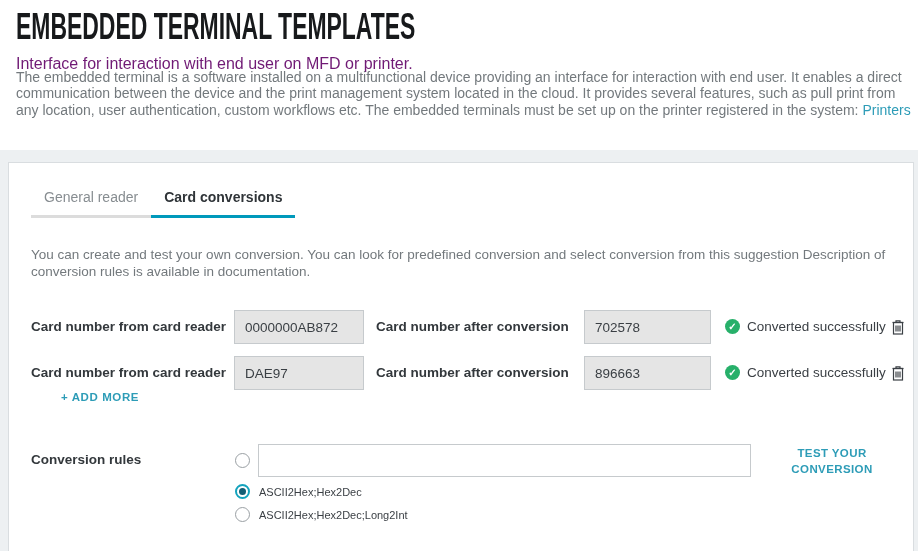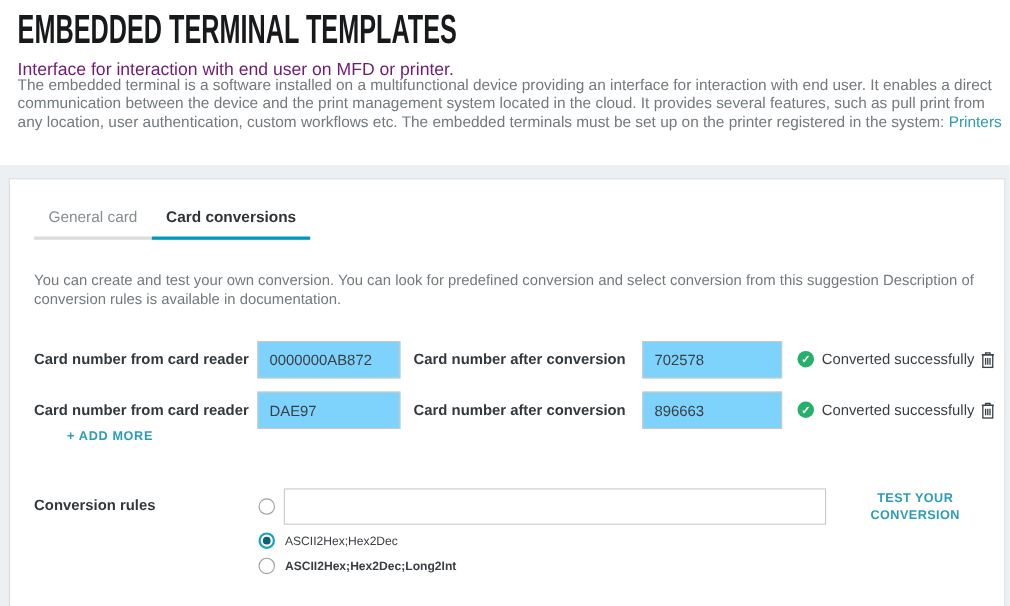--- a/index.html
+++ b/index.html
@@ -28,21 +28,21 @@
   .tab-active { color:#2f3438; font-weight:700; border-bottom:3px solid #0099bb; }
 
   .intro { position:absolute; left:22px; top:83px; width:862px;
     font-size:13.5px; line-height:17px; color:#73797d; }
 
   
   .conv-row { position:absolute; left:0; width:906px; height:34px; }
   .row-1 { top:147px; } .row-2 { top:193px; }
   .field-label { position:absolute; top:9px; font-size:13.5px; font-weight:700; color:#33383c; }
   .from-label { left:22px; } .after-label { left:367px; }
-  .text-box { position:absolute; top:0; height:34px; background:#7dd3fc;
+  .text-box { position:absolute; top:0; height:34px; background:#e5e5e5;
     border:1px solid #c6cacd; font-size:13.5px; color:#3a3f44; padding:0 10px;
     font-family:"Liberation Sans", sans-serif; outline:none; }
   .from-input { left:225px; width:130px; } .after-input { left:575px; width:127px; }
   .status { position:absolute; left:716px; top:9px; display:flex; align-items:center; }
   .check-circle { width:15px; height:15px; border-radius:50%; background:#27b06a;
     color:#fff; font-size:10px; font-weight:700; display:flex; align-items:center;
     justify-content:center; margin-right:7px; }
   .status-text { font-size:13.5px; color:#3a3f44; }
   .trash-btn { position:absolute; left:881px; top:8px; width:16px; height:18px; cursor:pointer; }
 
@@ -56,40 +56,40 @@
     background:#fff; display:inline-block; flex:none; cursor:pointer; }
   .radio.selected { border:2px solid #14a3bd; position:relative; }
   .radio.selected::after { content:""; position:absolute; left:2px; top:2px;
     width:7px; height:7px; border-radius:50%; background:#135e75; }
   .custom-rule-radio { position:absolute; left:226px; top:290px; }
   .rule-input { left:249px; top:281px; width:493px; height:33px; background:#fff; }
   .test-link { position:absolute; left:767px; top:282px; width:112px; text-align:center;
     font-size:11.5px; font-weight:600; letter-spacing:0.4px; line-height:16px;
     color:#2d9cb7; cursor:pointer; }
   .rule-option { position:absolute; left:226px; display:flex; align-items:center; }
-  .opt-0 { top:321px; } .opt-1 { top:344px;font-weight:bold; } .opt-2 { top:367px; }
+  .opt-0 { top:321px; } .opt-1 { top:344px; } .opt-2 { top:367px; }
   .rule-option .opt-label { margin-left:9px; font-size:11px; color:#3a3f44; }
 </style>
 </head>
 <body>
 
 <div class="stage">
 
   <h1 class="page-title">EMBEDDED TERMINAL TEMPLATES</h1>
   <div class="subtitle">Interface for interaction with end user on MFD or printer.</div>
   <div class="description"><span>The embedded terminal is a software installed on a multifunctional device providing an interface for interaction with end user. It enables a direct communication between the device and the print management system located in the cloud. It provides several features, such as pull print from any location, user authentication, custom workflows etc. The embedded terminals must be set up on the printer registered in the system:</span>
     <a class="link">Printers</a>
   </div>
 
   <div class="gray-bg"></div>
 
   <div class="card">
 
     <div class="tabs">
-      <div class="tab tab-inactive">General card</div>
+      <div class="tab tab-inactive">General reader</div>
       <div class="tab tab-active">Card conversions</div>
     </div>
 
     <div class="intro">You can create and test your own conversion. You can look for predefined conversion and select conversion from this suggestion Description of conversion rules is available in documentation.</div>
 
     <div class="conv-row row-1">
       <span class="field-label from-label">Card number from card reader</span>
       <input class="text-box from-input" type="text" value="0000000AB872" style="">
       <span class="field-label after-label">Card number after conversion</span>
       <input class="text-box after-input" type="text" value="702578" style="">

